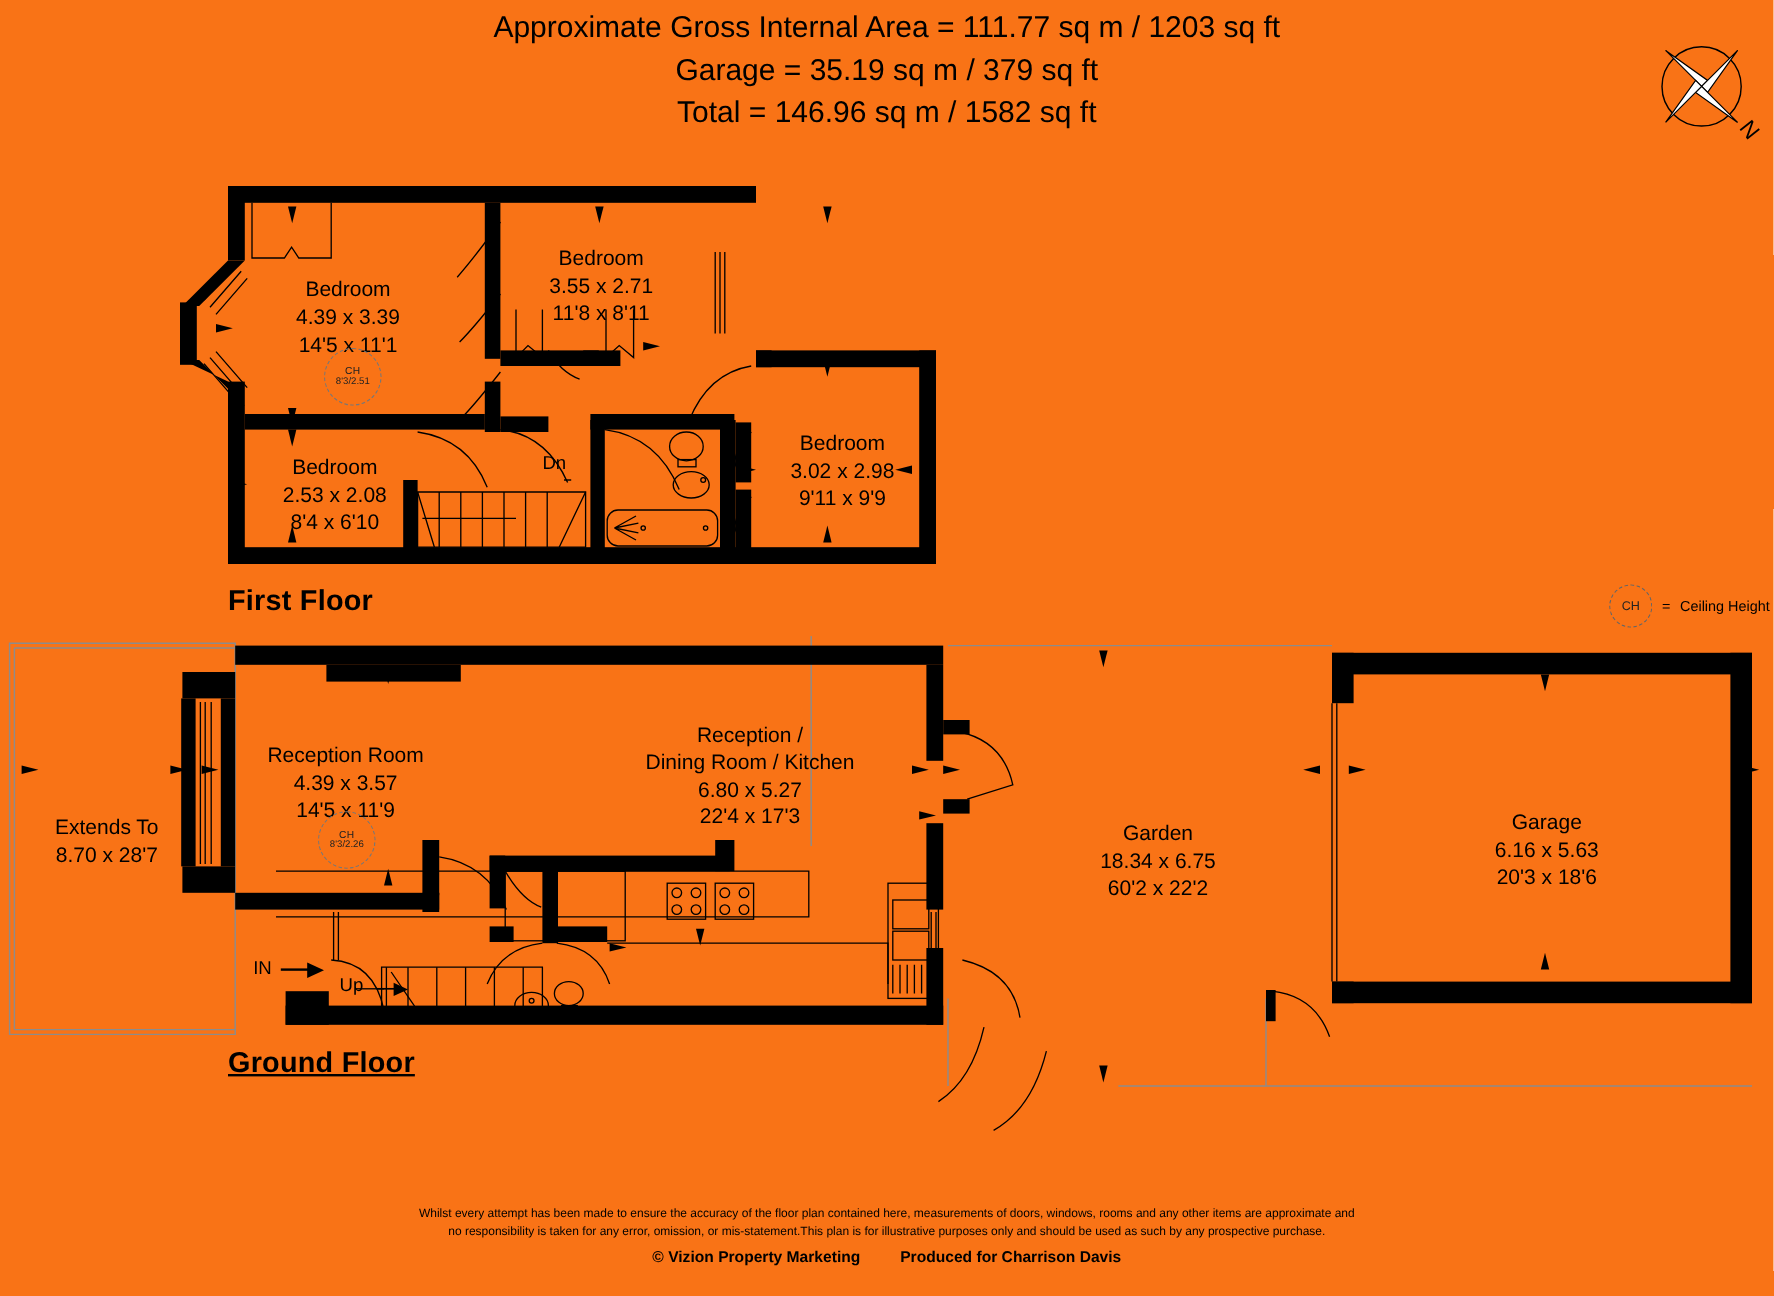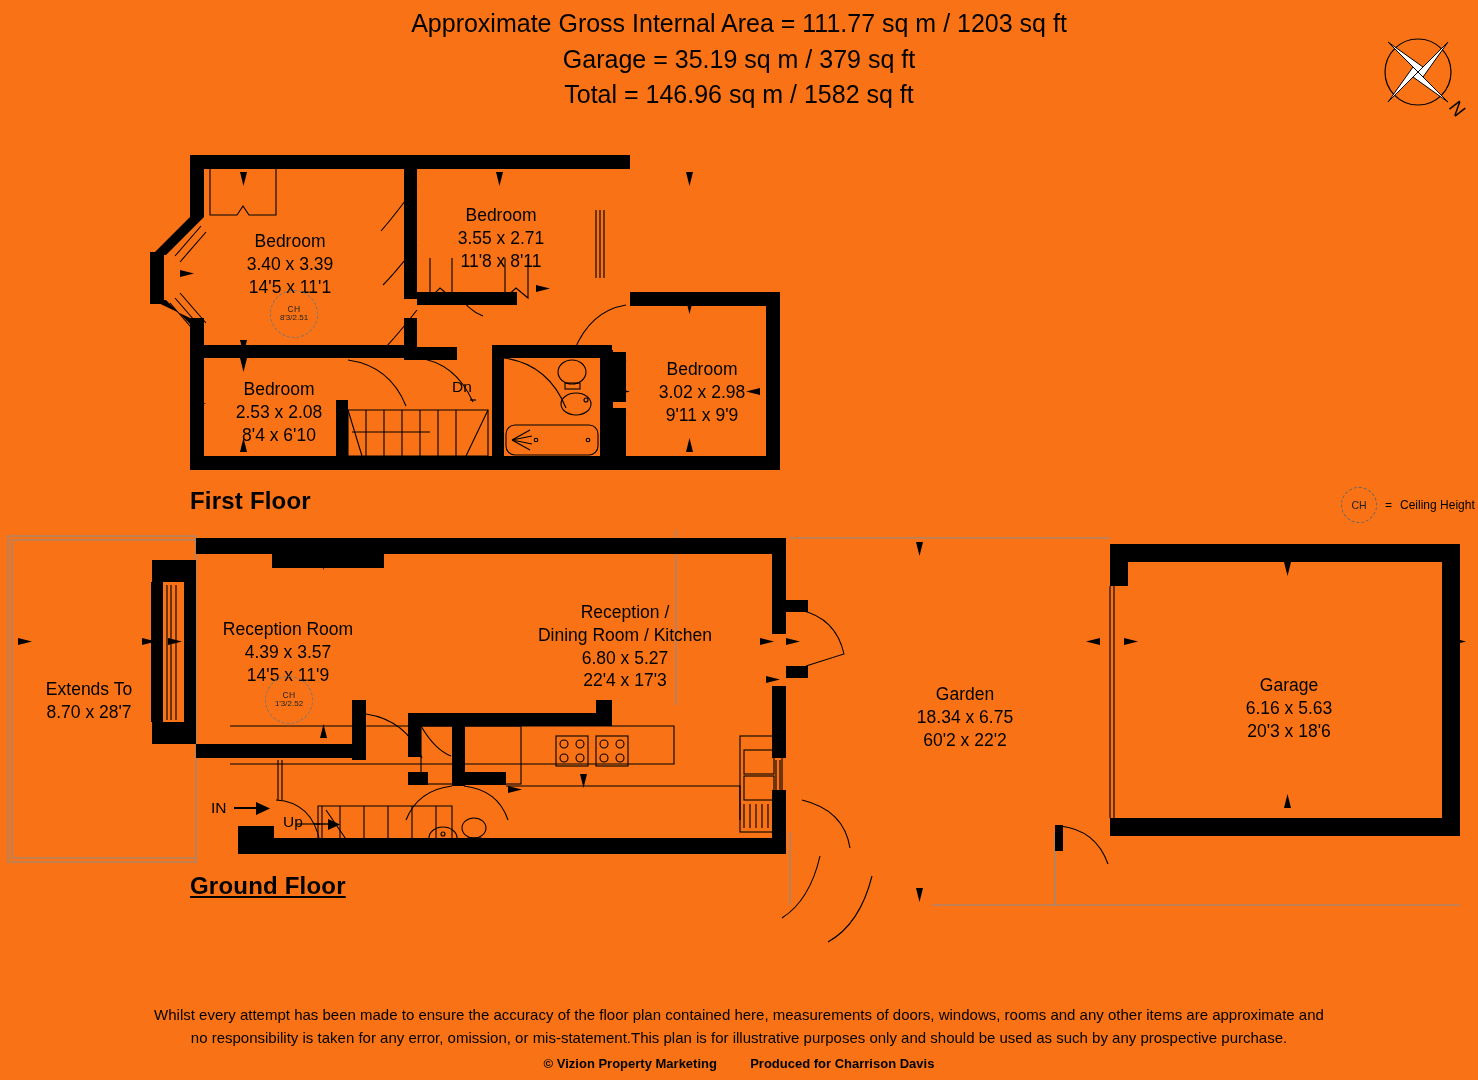--- a/index.html
+++ b/index.html
@@ -50,21 +50,21 @@
   
   #footer {
     position: absolute;
     left: 0;
     top: 1004px;
     width: 1478px;
     text-align: center;
   }
   #footer .disc {
     display: block;
-    font-size: 15px;
+    font-size: 10px;
     line-height: 1.52;
   }
   #footer .credits {
     display: block;
     margin-top: 6px;
     font-size: 13px;
     font-weight: bold;
   }
   #footer .credits .sep { display: inline-block; width: 26px; }
   
@@ -249,21 +249,21 @@
       <polygon points="192,400 192,407 206,403.5"></polygon>
       <polygon points="180,270 180,277 194,273.5"></polygon>
       <polygon points="616,388 616,395 630,391.5"></polygon>
       <polygon points="760,388 760,395 746,391.5"></polygon>
       <polygon points="536,285 536,292 550,288.5"></polygon>
     </g>
   </svg>
 
   <div class="room-label" style="left:212px; top:230px; width:156px;">
     <span class="ln">Bedroom</span>
-    <span class="ln">3.40 x 3.39</span>
+    <span class="ln">4.39 x 3.39</span>
     <span class="ln">14'5 x 11'1</span>
   </div>
   <div class="ch-badge" style="left:270px; top:290px;">
     <span class="t1">CH</span>
     <span class="t2">8'3/2.51</span>
   </div>
 
   <div class="room-label" style="left:425px; top:204px; width:152px;">
     <span class="ln">Bedroom</span>
     <span class="ln">3.55 x 2.71</span>
@@ -435,21 +435,21 @@
     <span class="ln">8.70 x 28'7</span>
   </div>
 
   <div class="room-label" style="left:202px; top:618px; width:172px;">
     <span class="ln">Reception Room</span>
     <span class="ln">4.39 x 3.57</span>
     <span class="ln">14'5 x 11'9</span>
   </div>
   <div class="ch-badge" style="left:265px; top:676px;">
     <span class="t1">CH</span>
-    <span class="t2">1'3/2.52</span>
+    <span class="t2">8'3/2.26</span>
   </div>
 
   <div class="room-label" style="left:500px; top:601px; width:250px;">
     <span class="ln">Reception /</span>
     <span class="ln">Dining Room / Kitchen</span>
     <span class="ln">6.80 x 5.27</span>
     <span class="ln">22'4 x 17'3</span>
   </div>
 
   <div class="room-label" style="left:882px; top:683px; width:166px;">

